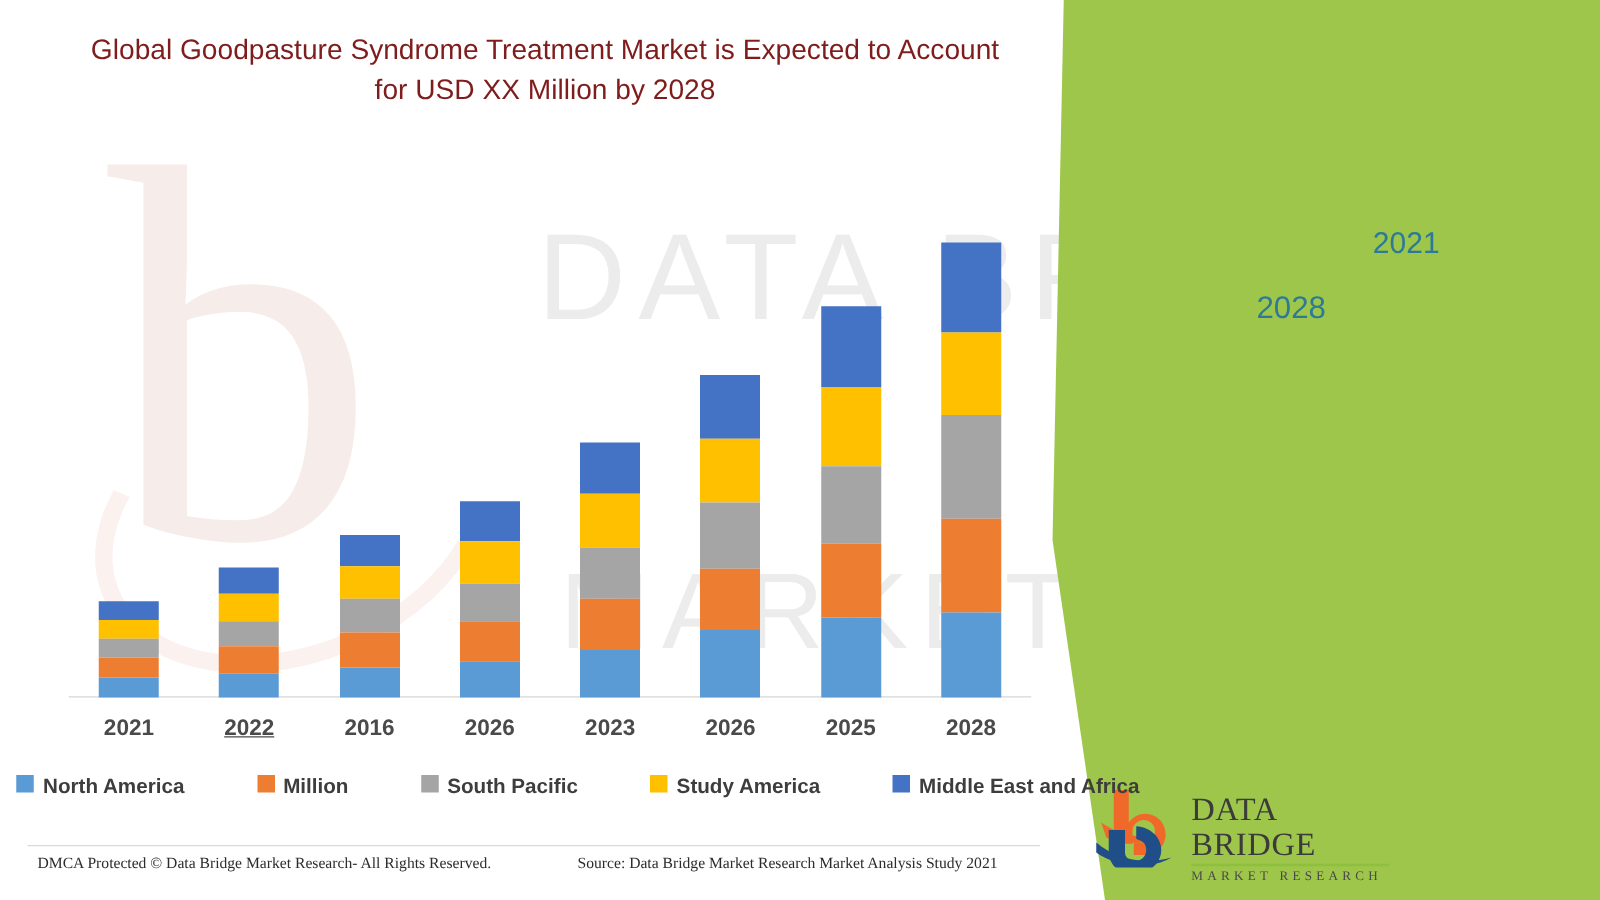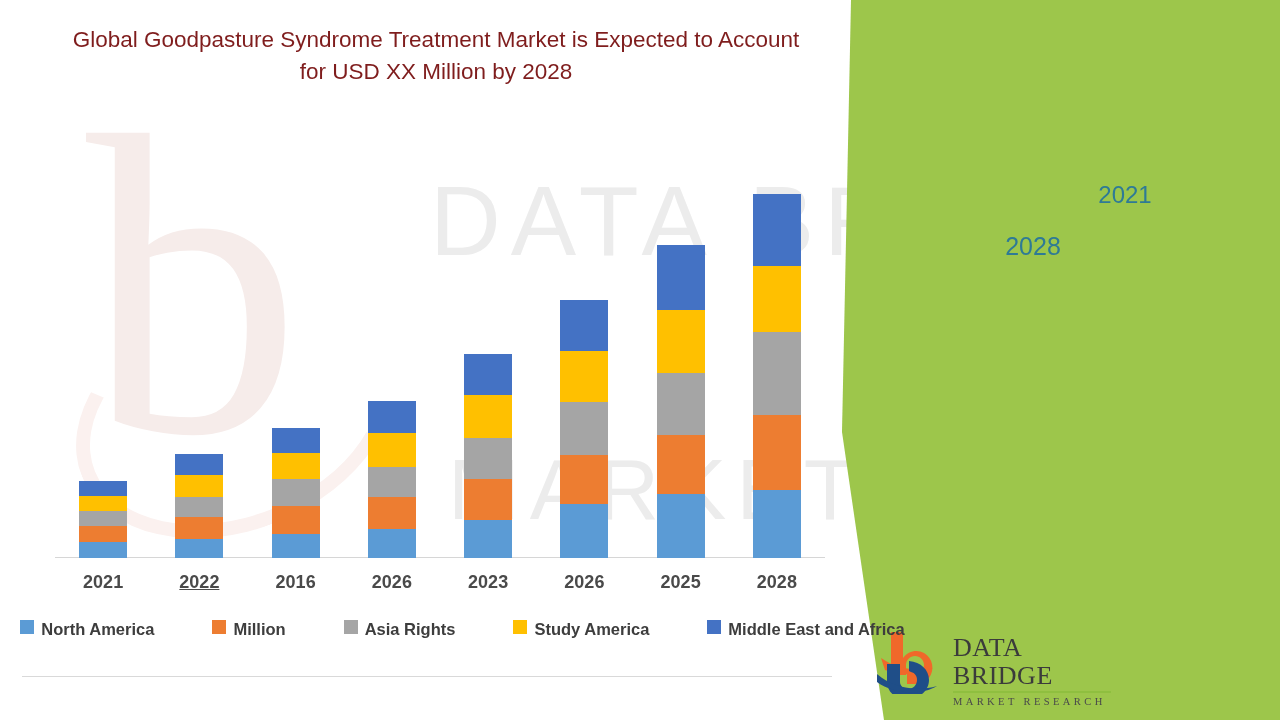--- a/index.html
+++ b/index.html
@@ -366,27 +366,31 @@
       <div class="legend-item">
         <span class="legend-swatch" style="background: rgb(91, 155, 213);"></span>
         <span class="legend-label">North America</span>
       </div>
       <div class="legend-item">
         <span class="legend-swatch" style="background: rgb(237, 125, 49);"></span>
         <span class="legend-label">Million</span>
       </div>
       <div class="legend-item">
         <span class="legend-swatch" style="background: rgb(165, 165, 165);"></span>
-        <span class="legend-label">Asia Rights</span>
+        <span class="legend-label">South Pacific</span>
       </div>
       <div class="legend-item">
         <span class="legend-swatch" style="background: rgb(255, 192, 0);"></span>
         <span class="legend-label">Study America</span>
       </div>
       <div class="legend-item">
         <span class="legend-swatch" style="background: rgb(68, 114, 196);"></span>
         <span class="legend-label">Middle East and Africa</span>
       </div>
     </div>
 
   <div class="footer-line"></div>
+  <div class="footer">
+    <div class="footer-dmca">DMCA Protected © Data Bridge Market Research- All Rights Reserved.</div>
+    <div class="footer-source">Source: Data Bridge Market Research Market Analysis Study 2021</div>
+  </div>
 
 </div>
 
 </body></html>

